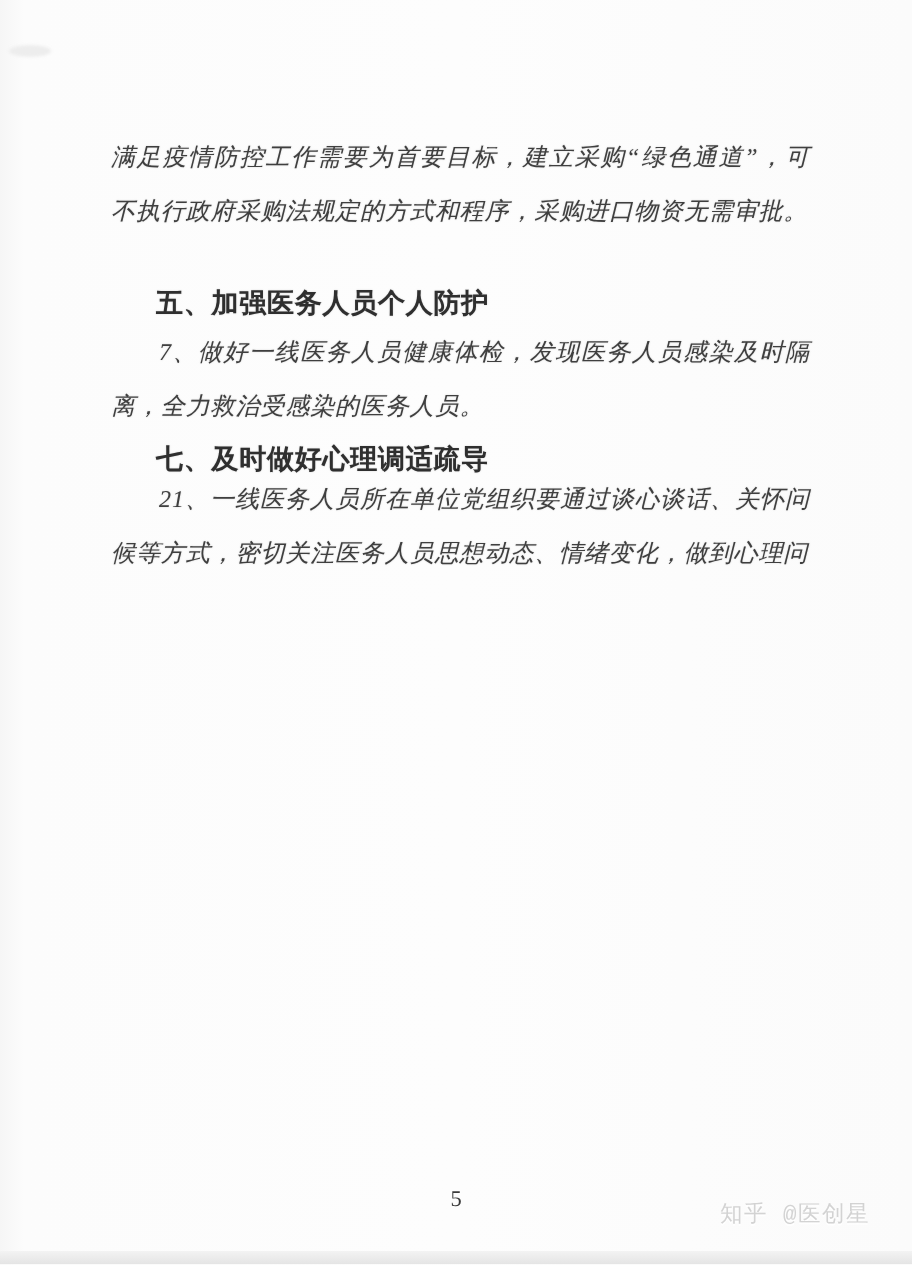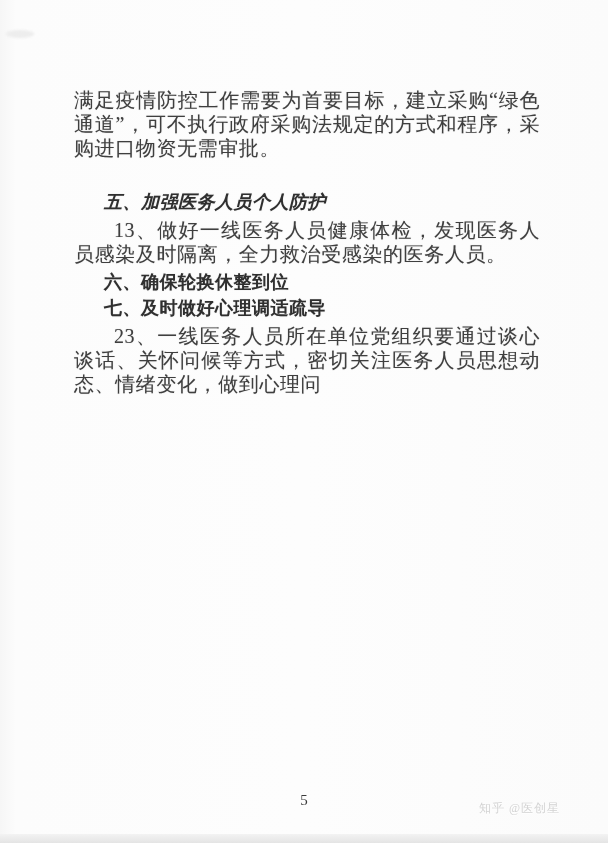--- a/index.html
+++ b/index.html
@@ -20,65 +20,66 @@
     top: 88px;
     left: 74px;
     width: 466px;
   }
   .block {
     margin: 0;
     color: #3f3f3f;
     text-shadow: 0 0 1px rgba(90, 90, 90, 0.35);
   }
   .para {
-    font-size: 20px;
-    line-height: 24px;
+    font-size: 16px;
+    line-height: 36px;
     letter-spacing: 0.6px;
     text-align: justify;
     text-justify: inter-ideograph;
     text-indent: 2em;
     font-weight: 400;
+    font-style: italic;
   }
   .para.continued {
     text-indent: 0;
   }
   .heading {
     font-family: "Liberation Sans", "DejaVu Sans", sans-serif;
     font-size: 18px;
     line-height: 32px;
     letter-spacing: 0.5px;
     font-weight: 700;
     color: #2f2f2f;
     text-indent: 30px;
   }
   
-  .doc-body .block:nth-child(2) { margin-top: 26px; font-style: italic; }  
+  .doc-body .block:nth-child(2) { margin-top: 26px; }  
   .doc-body .block:nth-child(5) { margin-top: -6px; }  
   .doc-body .block:nth-child(6) { margin-top: 0; }
   .doc-body .block:nth-child(7) { margin-top: -4px; }
   .doc-body .block:nth-child(8) { margin-top: 28px; }  
   .page-number {
     position: absolute;
     top: 792px;
     left: 0;
     width: 100%;
     text-align: center;
     font-size: 15px;
     color: #3a3a3a;
     font-family: "Liberation Serif", "DejaVu Serif", serif;
   }
   .watermark {
     position: absolute;
     top: 800px;
-    right: 48px;
-    font-size: 12px;
+    right: 28px;
+    font-size: 15px;
     letter-spacing: 1px;
     color: #d3d3d3;
     text-shadow: 0 1px 0 #ffffff;
-    font-family: Liberation Serif, serif;
+    font-family: Liberation Mono, monospace;
   }
   .scan-edge-bottom {
     position: absolute;
     left: 0;
     bottom: 0;
     width: 100%;
     height: 9px;
     background: linear-gradient(#f3f3f3, #e4e4e4);
   }
   .scan-smudge {
@@ -93,21 +94,20 @@
   }
 </style>
 </head>
 <body>
 
 <div class="page">
   <div class="scan-smudge"></div>
   <div class="doc-body">
       <p class="block para continued">满足疫情防控工作需要为首要目标，建立采购“绿色通道”，可不执行政府采购法规定的方式和程序，采购进口物资无需审批。</p>
       <h2 class="block heading">五、加强医务人员个人防护</h2>
-      <p class="block para">13、做好一线医务人员健康体检，发现医务人员感染及时隔离，全力救治受感染的医务人员。</p>
-      <h2 class="block heading">六、确保轮换休整到位</h2>
+      <p class="block para">7、做好一线医务人员健康体检，发现医务人员感染及时隔离，全力救治受感染的医务人员。</p>
       <h2 class="block heading">七、及时做好心理调适疏导</h2>
-      <p class="block para">23、一线医务人员所在单位党组织要通过谈心谈话、关怀问候等方式，密切关注医务人员思想动态、情绪变化，做到心理问</p>
+      <p class="block para">21、一线医务人员所在单位党组织要通过谈心谈话、关怀问候等方式，密切关注医务人员思想动态、情绪变化，做到心理问</p>
     </div>
   <div class="page-number">5</div>
   <div class="watermark">知乎 @医创星</div>
   <div class="scan-edge-bottom"></div>
 </div>
 
 </body></html>

